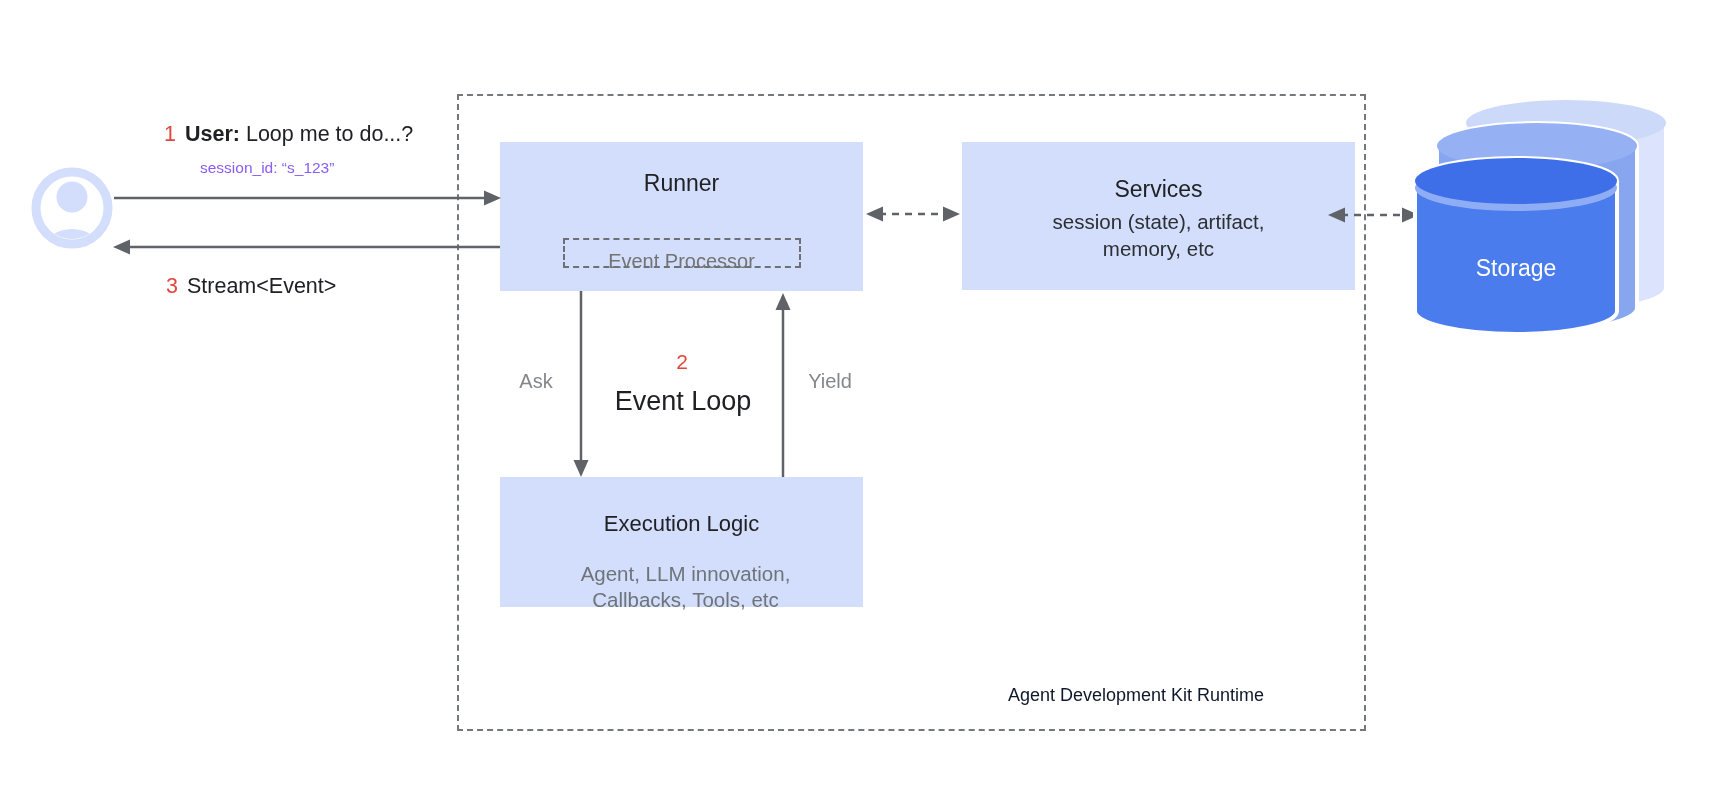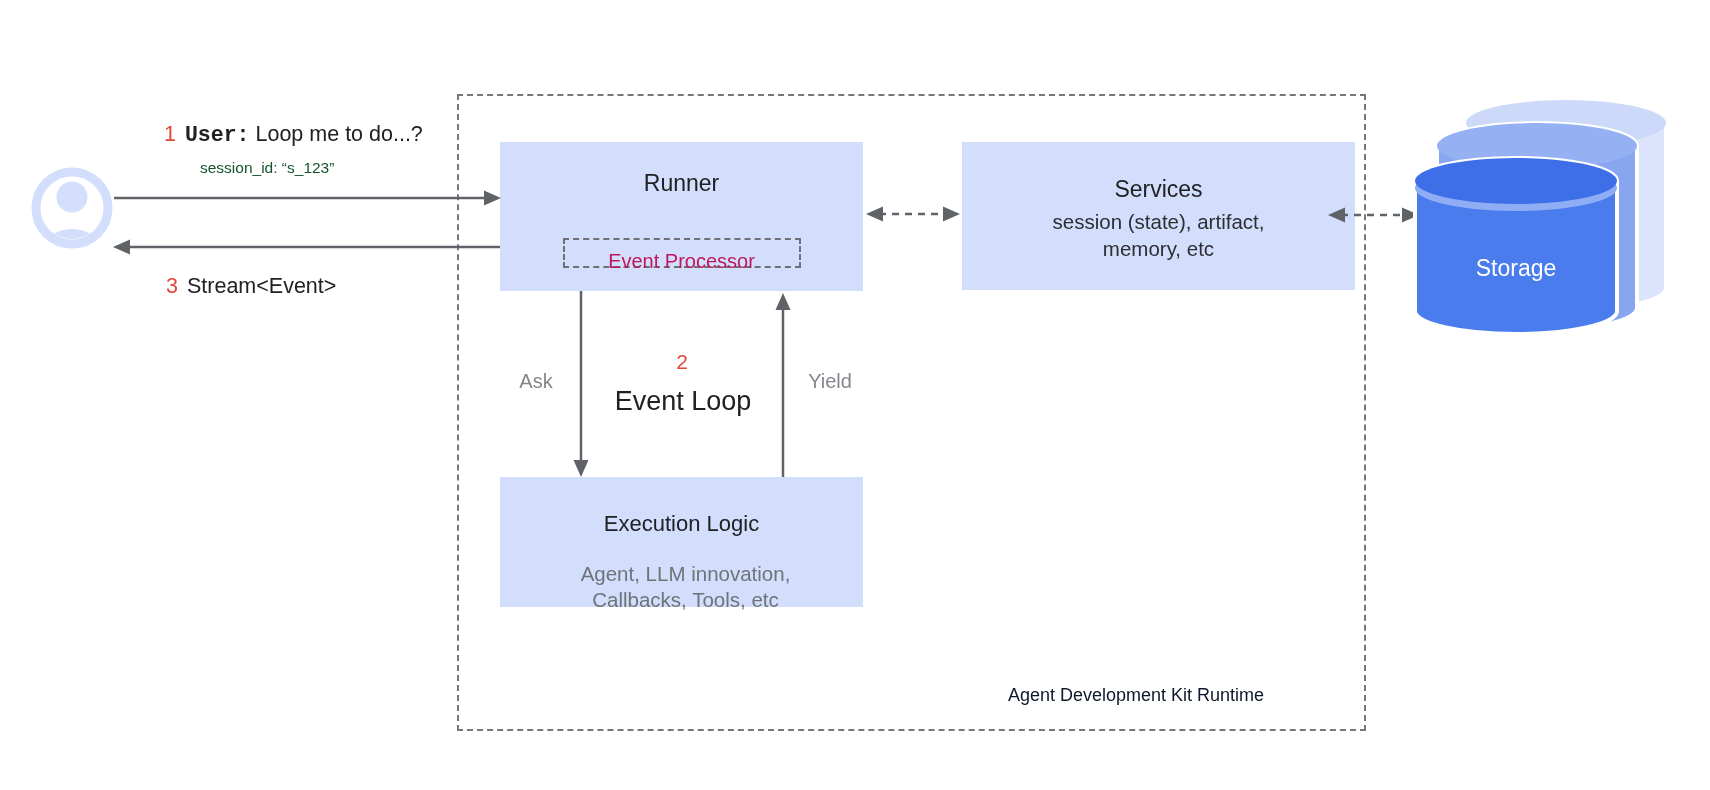--- a/index.html
+++ b/index.html
@@ -28,29 +28,29 @@
 
   .box-title{font-size:23px;line-height:30px;color:#202124;white-space:nowrap;}
   .services-sub{margin-top:4px;font-size:20.5px;line-height:27px;color:#2c2f33;text-align:center;white-space:nowrap;}
   .execution-sub{margin-top:22px;font-size:20.5px;line-height:26px;color:#6f747a;text-align:center;white-space:nowrap;margin-left:8px;}
 
   .event-processor{
     margin-top:28px;width:238px;height:30px;box-sizing:border-box;
     border:2px dashed #6d7175;display:flex;align-items:flex-end;justify-content:center;
   }
   .event-processor span{
-    font-size:20px;color:#be185d;line-height:20px;transform:translateY(5px);
+    font-size:20px;color:#737373;line-height:20px;transform:translateY(5px);
     white-space:nowrap;
   }
 
   
   .flow-label{font-size:21.5px;line-height:26px;white-space:nowrap;color:#202124;}
   .flow-num{color:#e0483b;margin-right:9px;}
-  .flow-bold{font-weight:bold;margin-right:6px;font-family:Liberation Mono, monospace;}
-  .session-label{font-size:15.5px;line-height:20px;color:#14532d;white-space:nowrap;}
+  .flow-bold{font-weight:bold;margin-right:6px;}
+  .session-label{font-size:15.5px;line-height:20px;color:#8b5cf6;white-space:nowrap;}
 
   
   .loop-side-label{font-size:20px;color:#83878c;white-space:nowrap;}
   .loop-num{font-size:21px;color:#e0483b;white-space:nowrap;}
   .loop-title{font-size:27px;color:#202124;white-space:nowrap;}
 
   
   .runtime-caption{font-size:18px;color:#0f172a;white-space:nowrap;}
 
   

